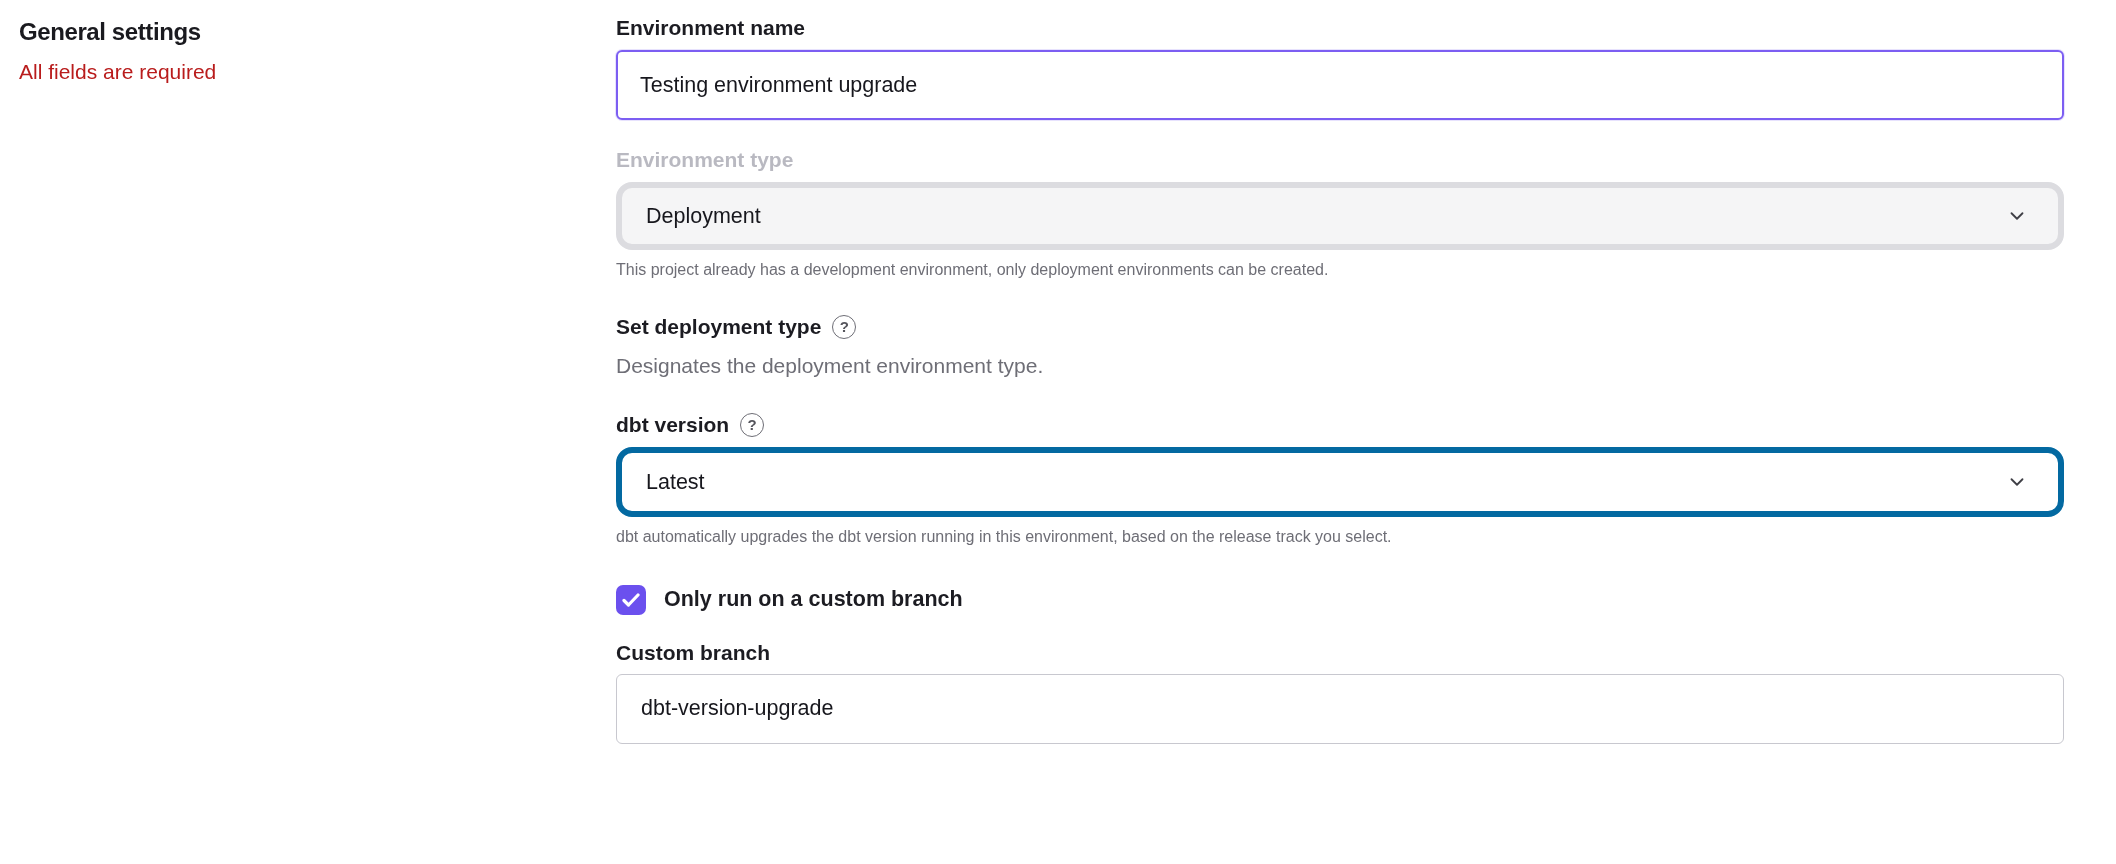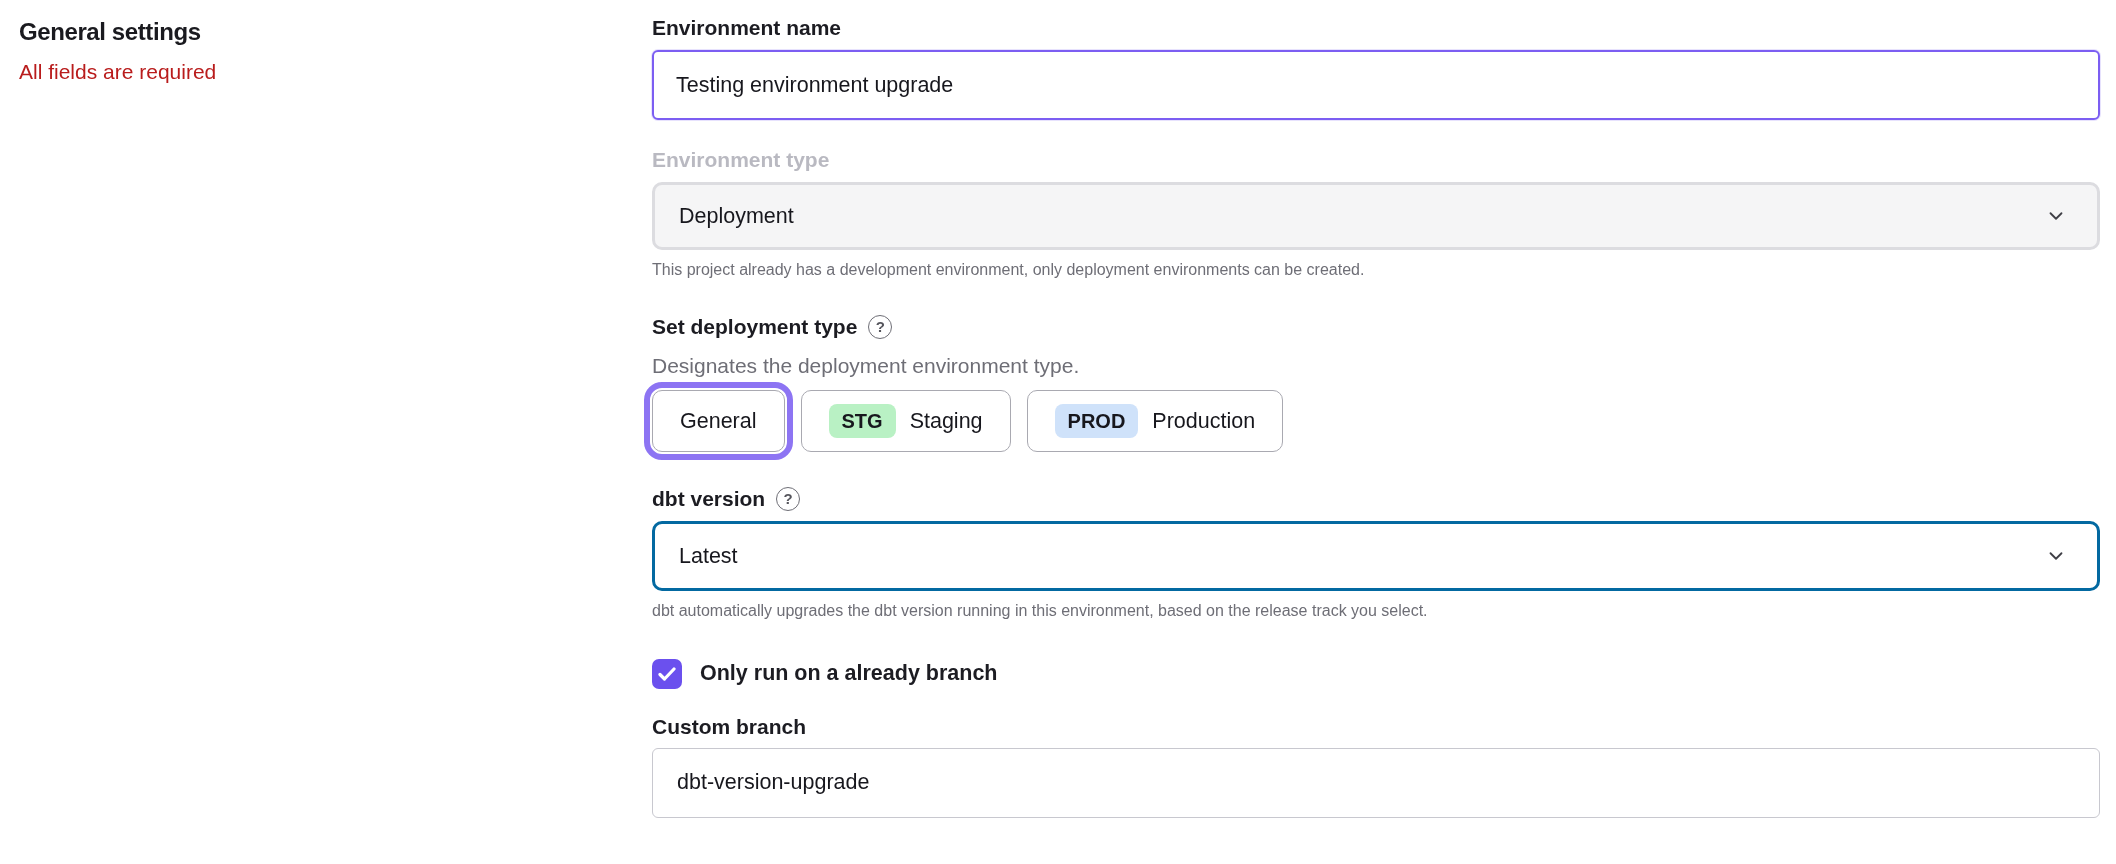--- a/index.html
+++ b/index.html
@@ -13,21 +13,21 @@
 
   
   .left-col { position: absolute; left: 19px; top: 18px; }
   .page-title {
     font-size: 24px; font-weight: 700; color: #1a1a1f;
     letter-spacing: -0.4px; line-height: 1.2;
   }
   .page-subtitle { margin-top: 13px; font-size: 21px; color: #b91c1c; }
 
   
-  .form-col { position: absolute; left: 652px; top: 14px; width: 1448px; }
+  .form-col { position: absolute; left: 616px; top: 14px; width: 1448px; }
 
   .field-label {
     font-size: 21px; font-weight: 600; color: #1c1c22;
     line-height: 27px; margin-bottom: 9px;
   }
   .field-label.is-disabled { color: #b9b9c1; }
 
   .label-row { display: flex; align-items: center; gap: 11px; line-height: 27px; }
   .help-icon {
     width: 24px; height: 24px; flex: 0 0 24px;
@@ -44,22 +44,22 @@
     font-size: 21.5px; color: #17171d; padding: 0 24px;
     outline: none; display: block;
   }
   .text-input.is-focused {
     border: 2.5px solid #7c5ef2;
     box-shadow: 0 0 0 1px rgba(124, 94, 242, 0.18);
     padding: 0 22px;
   }
 
   .select-box {
-    width: 100%; height: 70px; border-radius: 10px;
-    border: 3px solid #0369a1; background: #ffffff;
+    width: 100%; height: 70px; border-radius: 16px;
+    border: 6px solid #0369a1; background: #ffffff;
     display: flex; align-items: center; justify-content: space-between;
     font-size: 21.5px; color: #17171d; padding: 0 24px;
     cursor: pointer;
   }
   .select-box.is-disabled {
     background: #f5f5f6; border-color: #dcdce0; height: 68px; cursor: default;
   }
   .chevron-icon { display: inline-flex; margin-right: 6px; }
 
   .helper-text { margin-top: 11px; font-size: 16px; color: #6e6e76; line-height: 1.15; }
@@ -125,33 +125,20 @@
     <div class="helper-text">This project already has a development environment, only deployment environments can be created.</div>
   </div>
 
   <div class="section deploy-type">
     <div class="label-row">
       <span class="field-label" style="margin-bottom:0;">Set deployment type</span>
       <span class="help-icon">?</span>
     </div>
     <div class="section-desc">Designates the deployment environment type.</div>
 
-    <div class="btn-row">
-      <button class="type-btn is-selected">
-        <span>General</span>
-      </button>
-      <button class="type-btn">
-        <span class="type-badge badge-stg">STG</span>
-        <span>Staging</span>
-      </button>
-      <button class="type-btn">
-        <span class="type-badge badge-prod">PROD</span>
-        <span>Production</span>
-      </button>
-    </div>
   </div>
 
   <div class="section dbt-version">
     <div class="label-row" style="margin-bottom:9px;">
       <span class="field-label" style="margin-bottom:0;">dbt version</span>
       <span class="help-icon">?</span>
     </div>
     <div class="select-box">
       <span>Latest</span>
       <span class="chevron-icon">
@@ -162,21 +149,21 @@
     </div>
     <div class="helper-text">dbt automatically upgrades the dbt version running in this environment, based on the release track you select.</div>
   </div>
 
   <div class="checkbox-row">
     <span class="checkbox">
       <svg width="18" height="14" viewBox="0 0 18 14">
         <path d="M2 7.5 L6.5 12 L16 2" stroke="#ffffff" stroke-width="3.2" fill="none" stroke-linecap="round" stroke-linejoin="round"></path>
       </svg>
     </span>
-    <span class="checkbox-label">Only run on a already branch</span>
+    <span class="checkbox-label">Only run on a custom branch</span>
   </div>
 
   <div class="section custom-branch">
     <div class="field-label" style="margin-bottom:8px;">Custom branch</div>
     <input class="text-input" type="text" value="dbt-version-upgrade" style="">
   </div>
 
 </div>
 
 </body></html>

